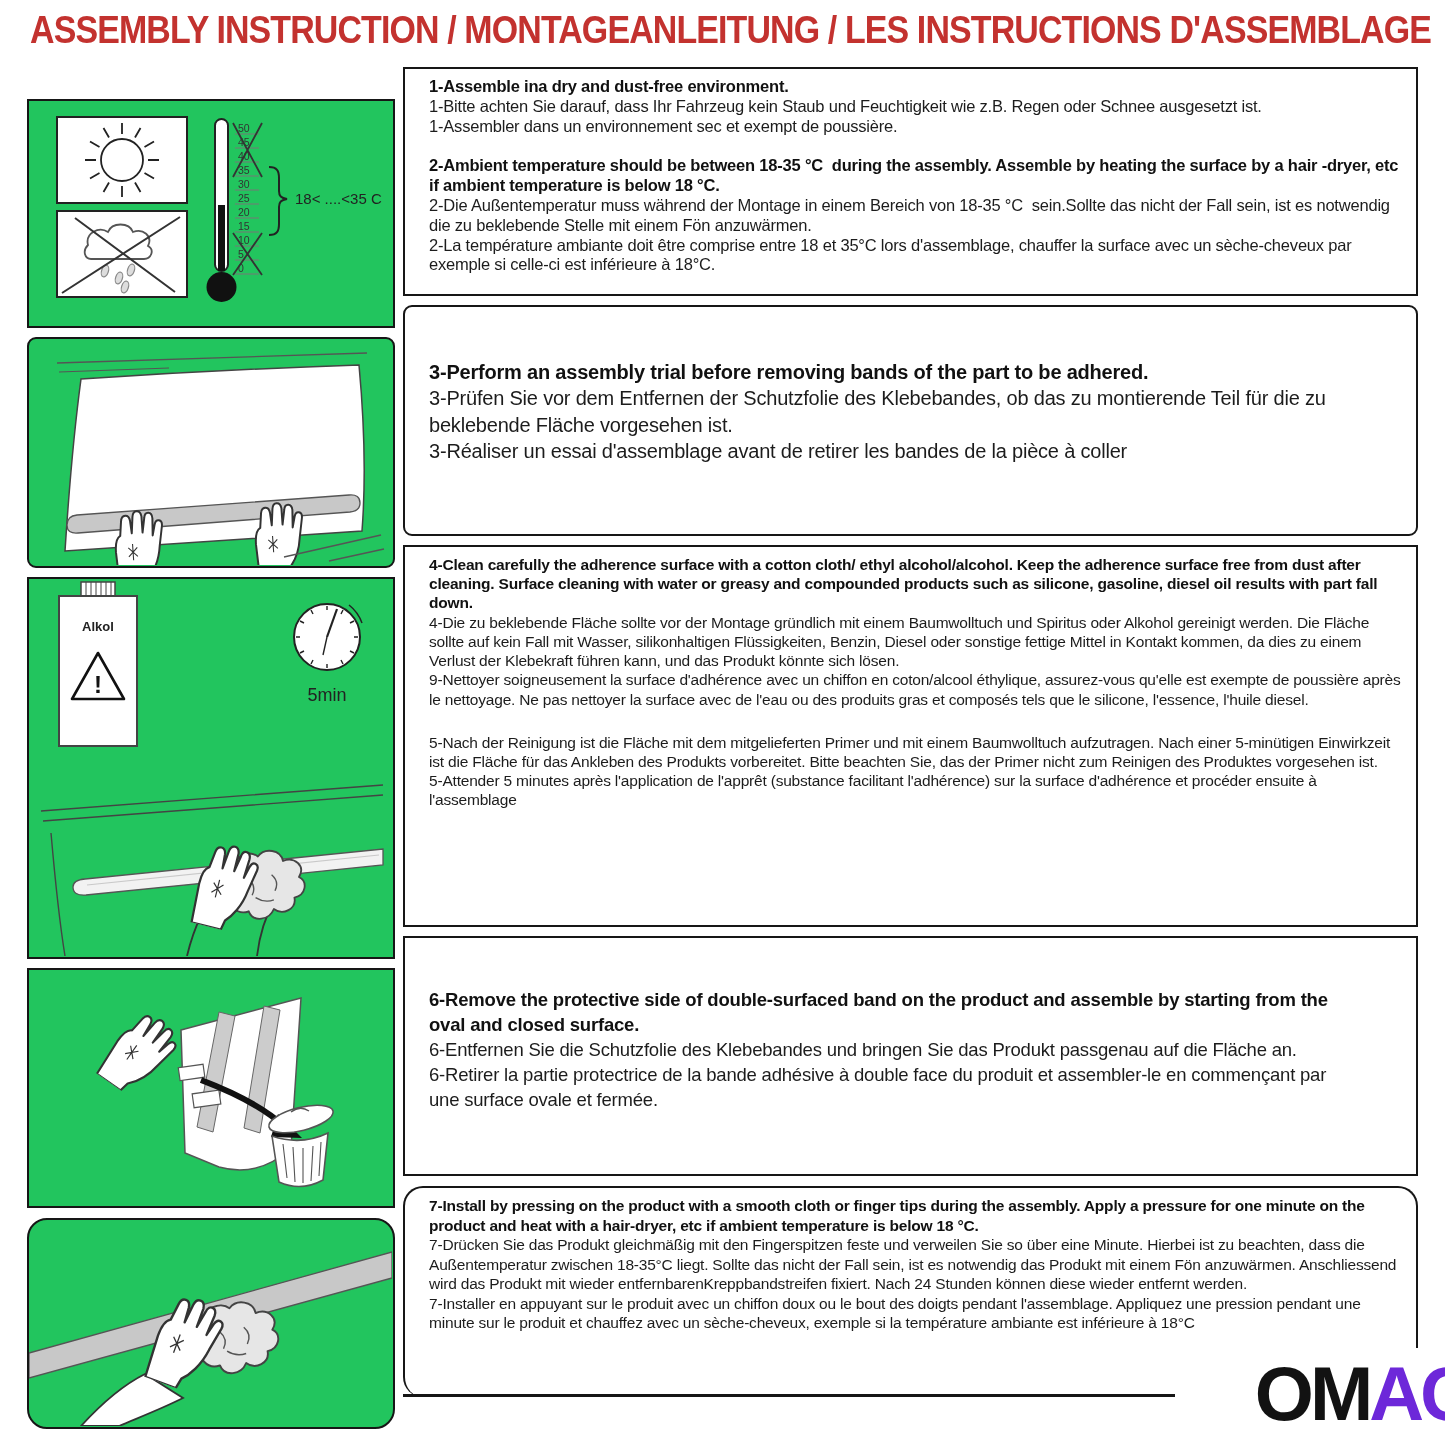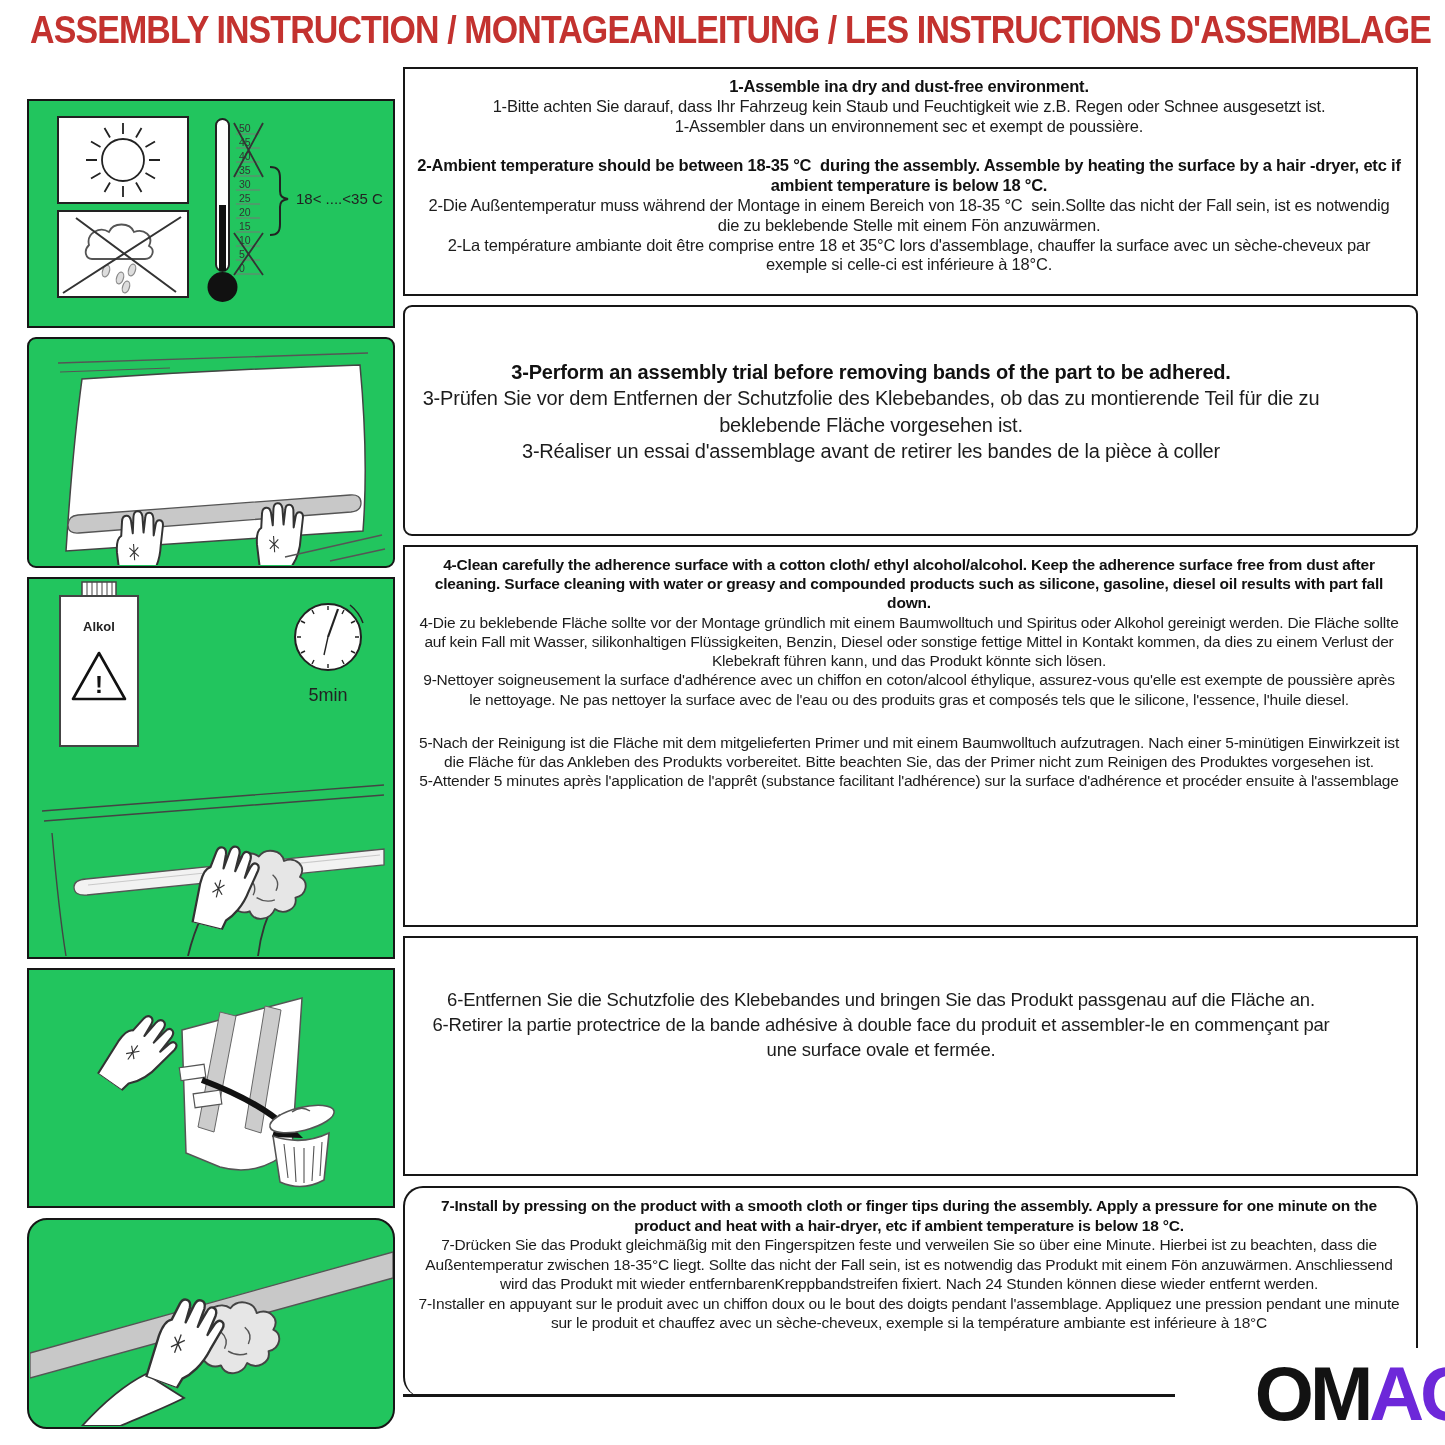--- a/index.html
+++ b/index.html
@@ -1,24 +1,24 @@
 <!DOCTYPE html>
 <html><head>
 <meta charset="utf-8">
 <style>
   * { margin:0; padding:0; box-sizing:border-box; }
   html,body { width:1445px; height:1445px; background:#fff; font-family:"Liberation Sans", sans-serif; color:#1c1c1c; }
-  .page { position:relative; width:1445px; height:1445px; overflow:hidden; background:#fff;text-align:center; }
+  .page { position:relative; width:1445px; height:1445px; overflow:hidden; background:#fff; }
 
   .title { position:absolute; left:30px; top:8px; color:#C3322F; font-weight:700;
            font-size:39px; letter-spacing:-1px; white-space:nowrap;
            transform:scaleX(.87); transform-origin:left center; }
 
   .imgbox  { position:absolute; left:27px; width:368px; background:#22c55e; border:2.5px solid #161616;margin-top:32px; }
-  .textbox { position:absolute; left:403px; width:1015px; background:#fff; border:2.5px solid #161616; padding:8px 14px 6px 11px; }
+  .textbox { position:absolute; left:403px; width:1015px; background:#fff; border:2.5px solid #161616; padding:8px 14px 6px 24px; }
 
   .r1 { top:67px;  height:229px; }
   .r2 { top:305px; height:231px;border-radius:9px; }
   .r3 { top:545px; height:382px; }
   .r4 { top:936px; height:240px; }
   .r5 { top:1186px; height:211px;border-radius:20px; }
 
   .blk p { letter-spacing:-0.2px; white-space:pre-wrap; }
   .b { font-weight:700; color:#111; }
 
@@ -197,20 +197,21 @@
       <g>
         <path d="M243,166 L250,212 Q272,222 294,210 L299,163 Q272,176 243,166 Z" fill="#fff" stroke="#555" stroke-width="1.6"></path>
         <path d="M254,174 L258,208 M264,177 L266,212 M274,178 L274,213 M284,176 L282,211 M292,172 L290,206" stroke="#555" stroke-width="1.1"></path>
         <ellipse cx="272" cy="149" rx="33" ry="11.5" fill="#fff" stroke="#555" stroke-width="1.6" transform="rotate(-14 272 149)"></ellipse>
         <path d="M262,142 q9,-7 18,-1" fill="none" stroke="#555" stroke-width="1.4"></path>
       </g>
     </svg>
   </div>
 
   <div class="textbox blk t4 pt4 r4">
+    <p class="b">6-Remove the protective side of double-surfaced band on the product and assemble by starting from the oval and closed surface.</p>
     <p>6-Entfernen Sie die Schutzfolie des Klebebandes und bringen Sie das Produkt passgenau auf die Fläche an.</p>
     <p>6-Retirer la partie protectrice de la bande adhésive à double face du produit et assembler-le en commençant par une surface ovale et fermée.</p>
   </div>
 
   <div class="imgbox r5">
     <svg width="363" height="206" viewBox="0 0 363 206">
       <path d="M0,133 L363,32 L363,58 L0,158 Z" fill="#c8c8c8" stroke="#555" stroke-width="1.3"></path>
       <path d="M52,206 C74,182 96,164 116,154 L154,178 C130,190 106,199 90,206 Z" fill="#fff" stroke="#333" stroke-width="1.8"></path>
       <use href="#cloth" x="160" y="78" width="100" height="80"></use>
       <use href="#hand" x="118" y="60" width="76" height="108" transform="rotate(20 156 114)"></use>

